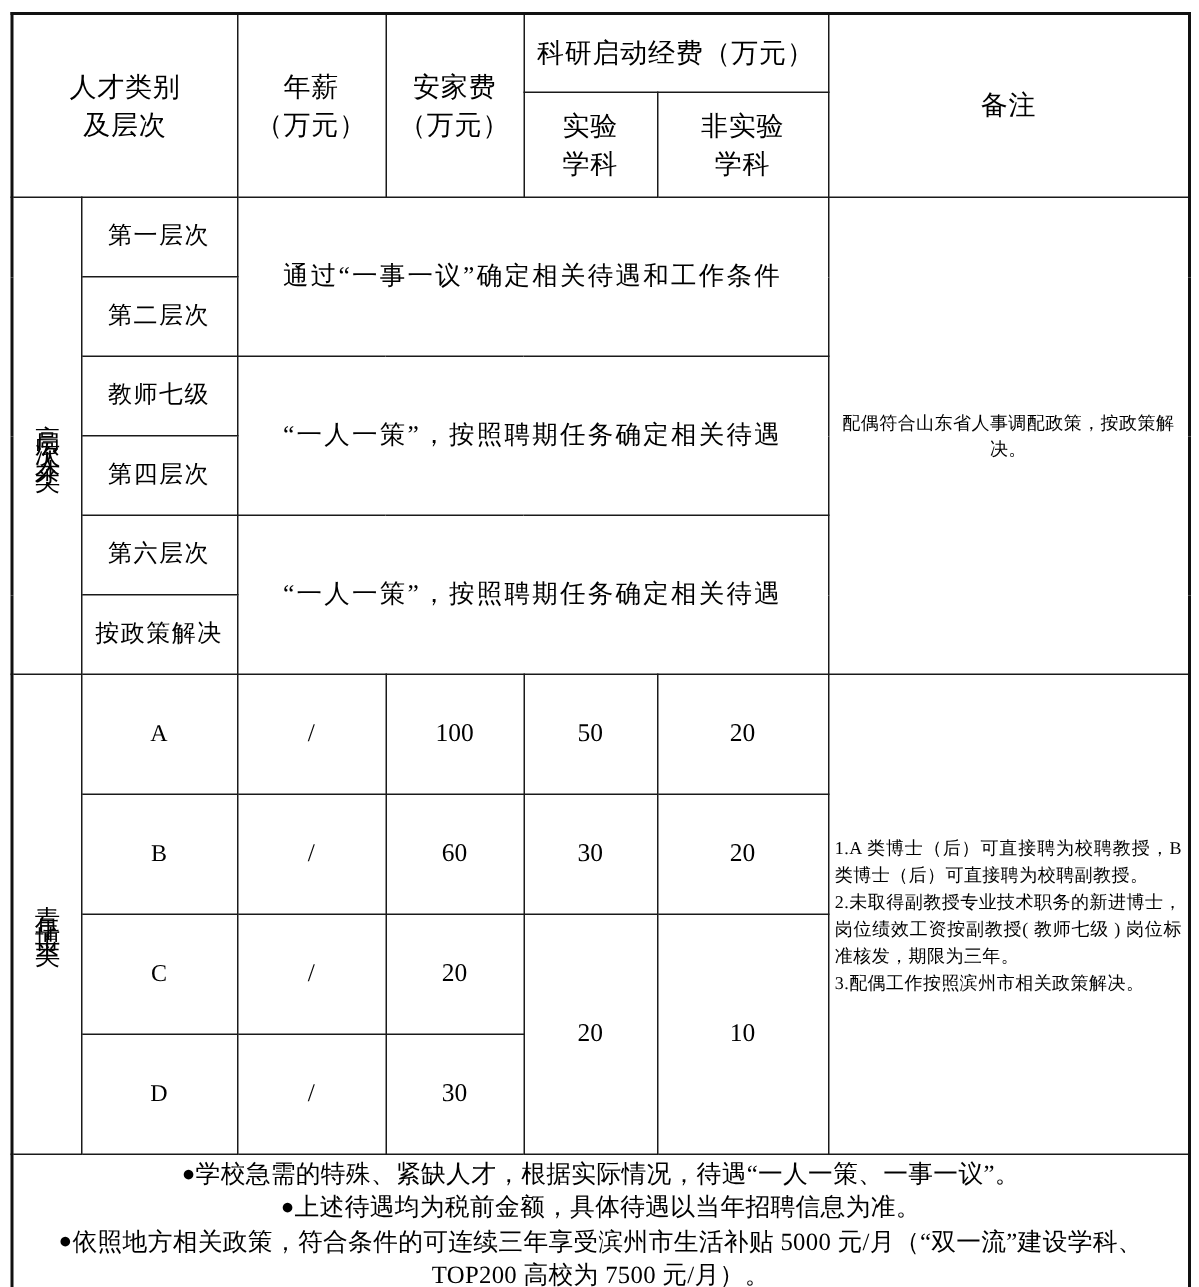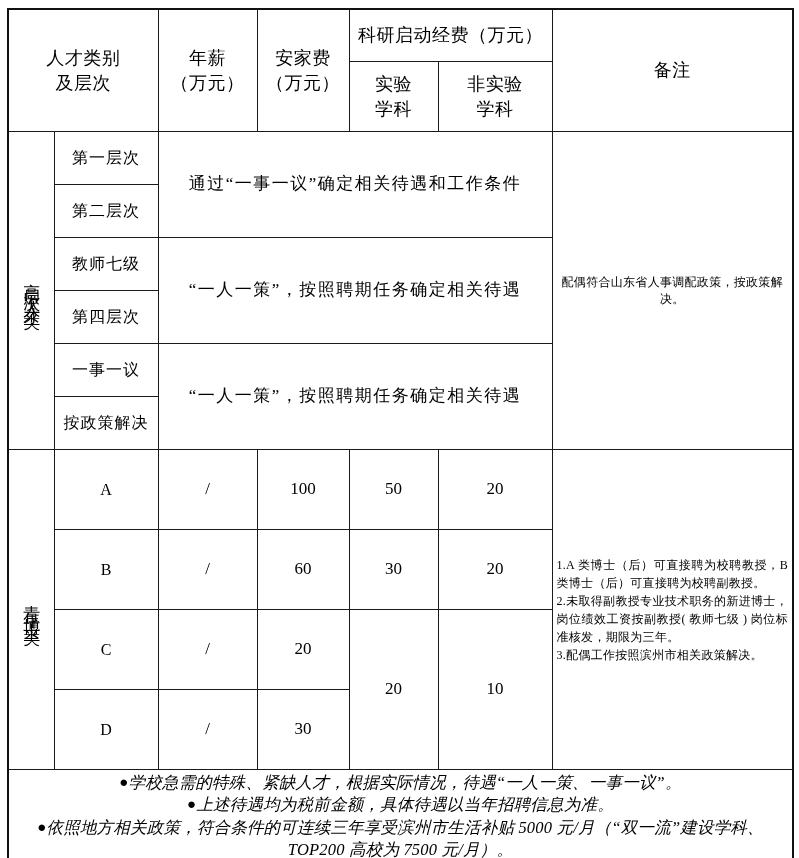--- a/index.html
+++ b/index.html
@@ -115,21 +115,20 @@
 
   .notes-cell {
     text-align: left;
     font-size: 16.5px;
     line-height: 1.62;
     padding: 7px 9px 9px 9px;
     letter-spacing: 0.2px;
   }
   .note-line {
     text-indent: 0;
-    font-style: italic;
   }
   .bullet {
     font-size: 15px;
     vertical-align: 1px;
   }
 
   
   col.c-cat   { width: 46px; }
   col.c-tier  { width: 104px; }
   col.c-sal   { width: 99px; }
@@ -197,21 +196,21 @@
         <td class="tier-cell">第二层次</td>
       </tr>
       <tr>
         <td class="tier-cell">教师七级</td>
         <td class="policy-cell" colspan="4" rowspan="2">“一人一策”，按照聘期任务确定相关待遇</td>
       </tr>
       <tr>
         <td class="tier-cell">第四层次</td>
       </tr>
       <tr>
-        <td class="tier-cell">一事一议</td>
+        <td class="tier-cell">第六层次</td>
         <td class="policy-cell" colspan="4" rowspan="2">“一人一策”，按照聘期任务确定相关待遇</td>
       </tr>
       <tr>
         <td class="tier-cell">按政策解决</td>
       </tr>
 
       <tr>
         <td class="cat-cell" rowspan="4">
           <span class="cat-vert">青年博士类</span>
         </td>

